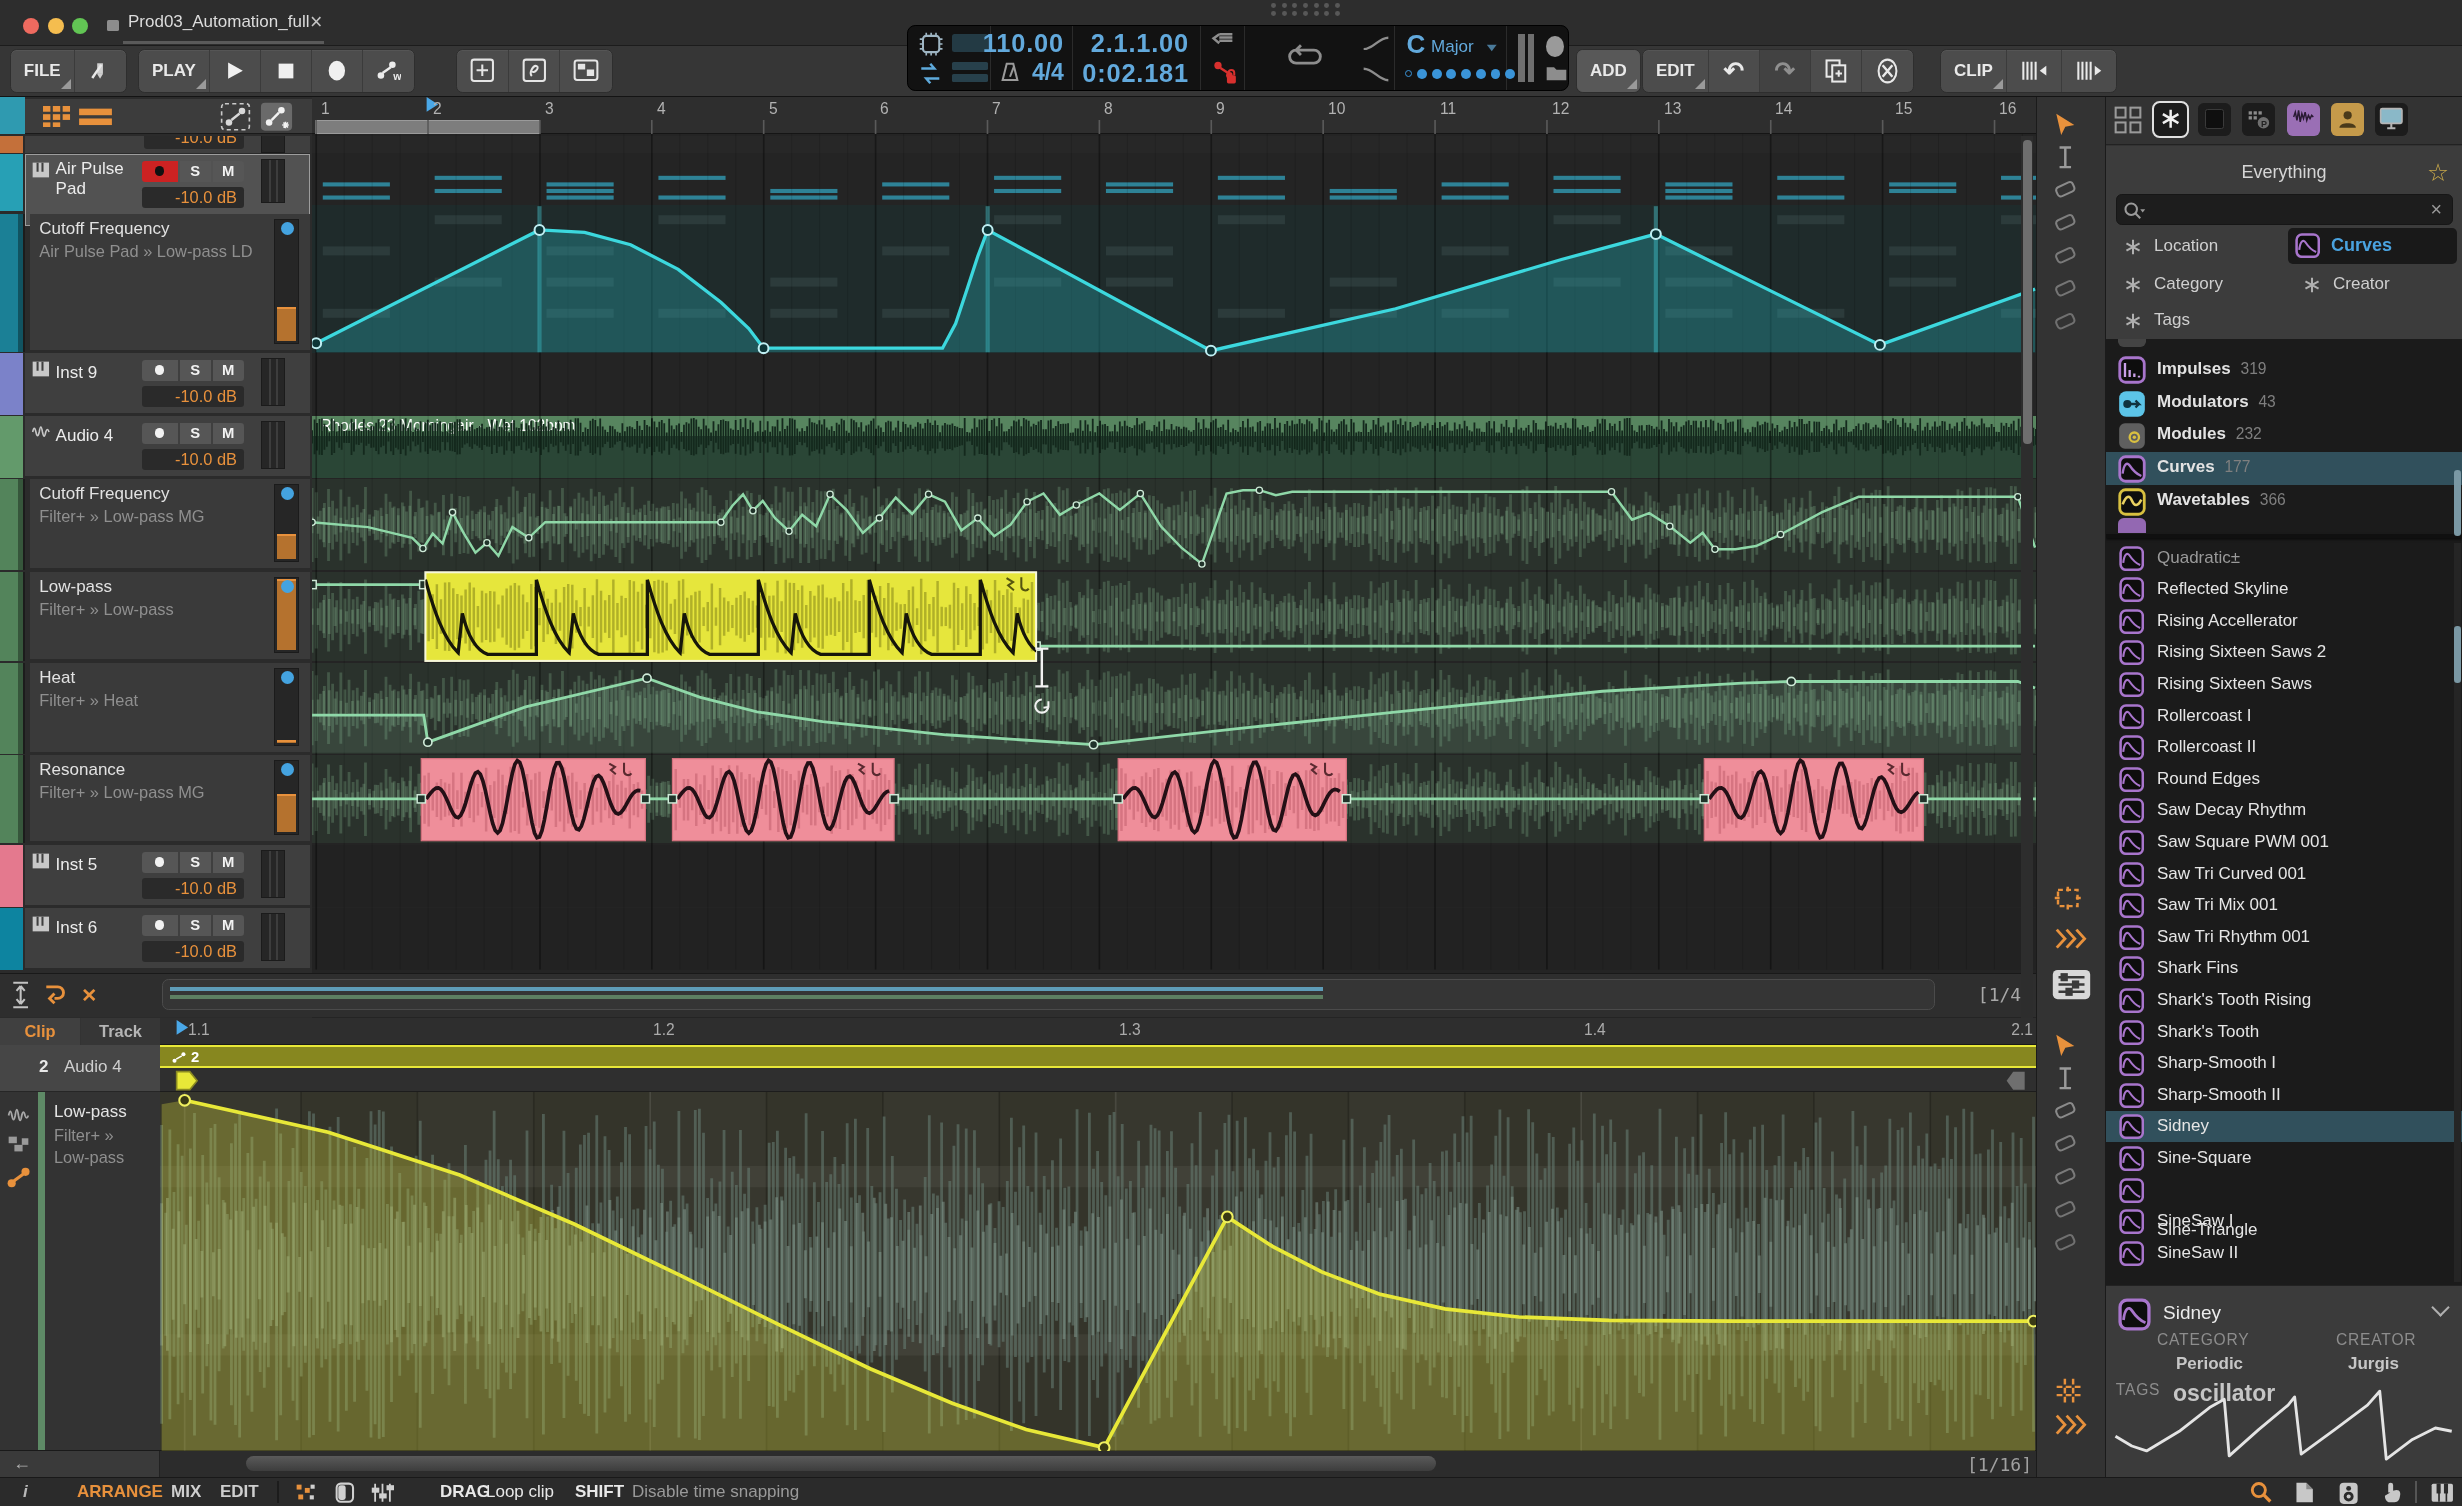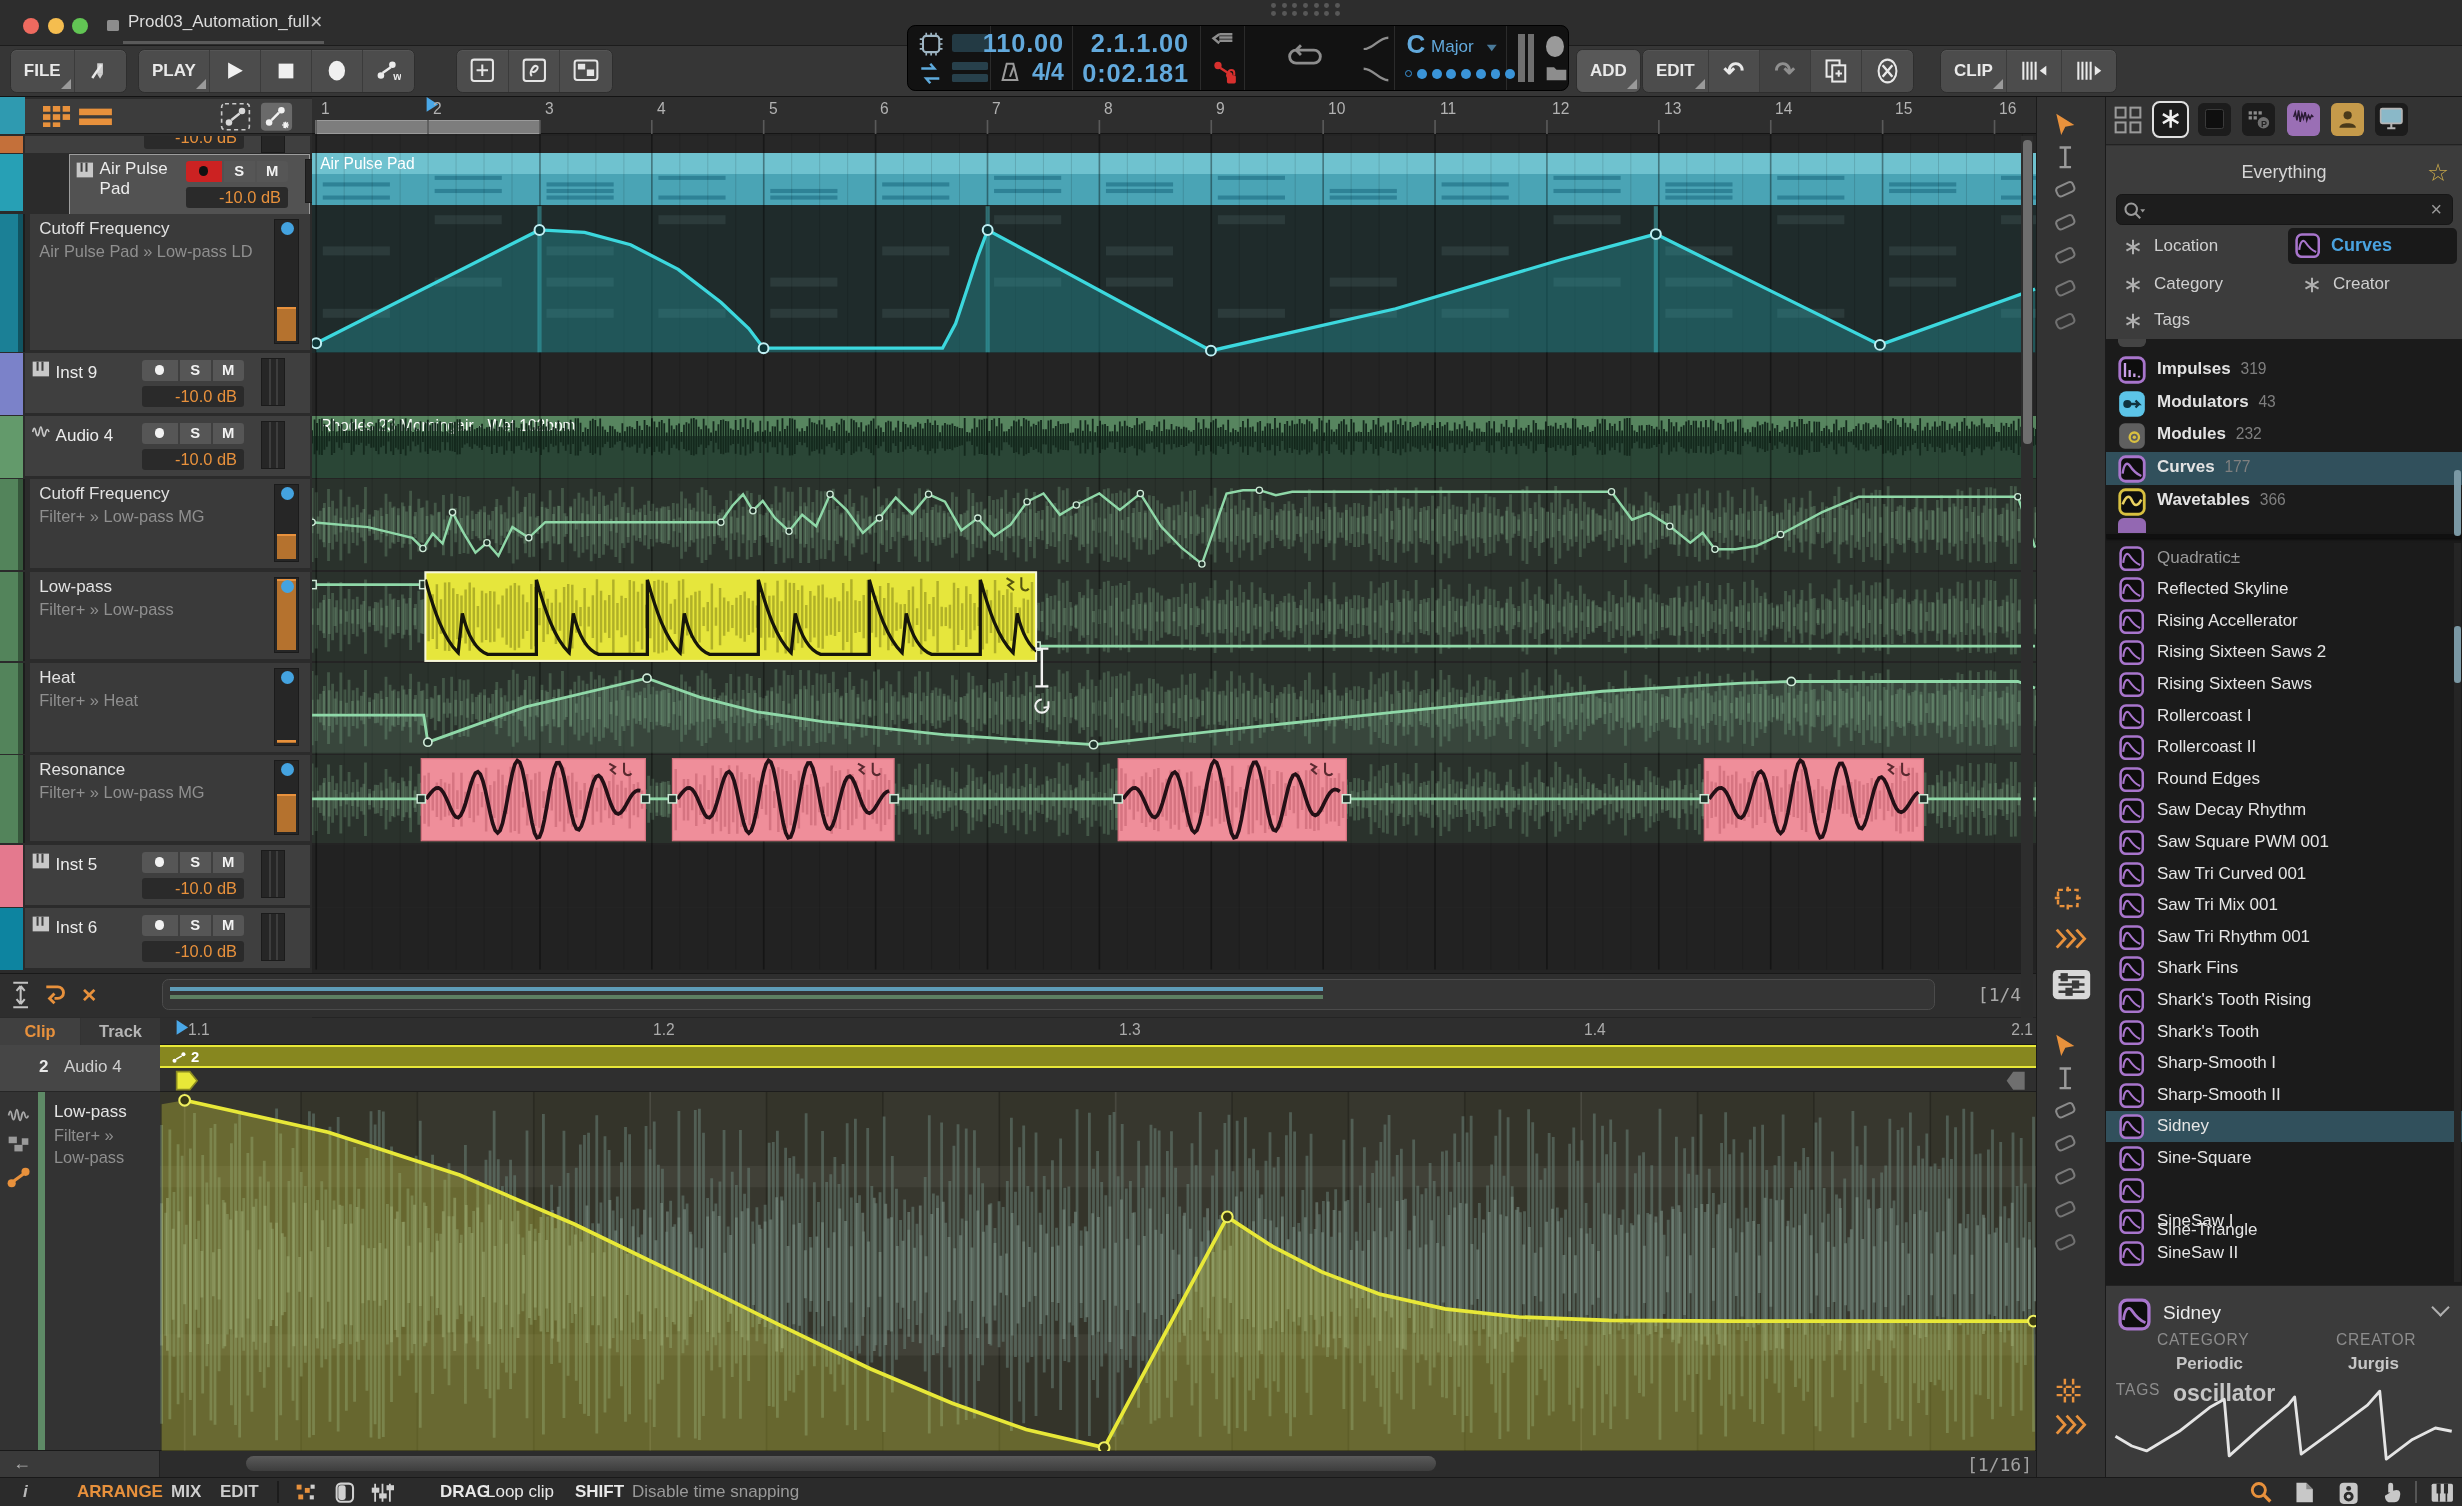--- a/index.html
+++ b/index.html
@@ -307,21 +307,21 @@
 
   <div style="position: absolute; left: 0px; top: 39px; width: 312px; height: 17px;">
         <div style="position: absolute; left: 0px; top: 0px; width: 23px; height: 100%; background: rgb(196, 112, 58);"></div>
         <div style="position: absolute; left: 24.6px; top: 0px; right: 1.6px; height: 100%; background: rgb(63, 63, 63); overflow: hidden;">
           <div style="position: absolute; left: 119px; top: -11.5px; width: 100px; height: 24.6px; background: rgb(42, 42, 42); border-radius: 3.3px; color: rgb(232, 145, 60); font-size: 16.4px; text-align: right; line-height: 24.6px; padding-right: 6.6px;">-10.0 dB</div>
           <div style="position: absolute; left: 236px; top: -16.4px; width: 24.6px; height: 33px; background: rgb(38, 38, 38); border: 0.8px solid rgb(27, 27, 27);"></div>
         </div>
       </div>
       <div style="position: absolute; left: 0px; top: 57px; width: 312px; height: 57px;">
         <div style="position: absolute; left: 0px; top: 0px; width: 23px; height: 100%; background: rgb(39, 160, 181);"></div>
-        <div style="position: absolute; left: 24.6px; top: 0px; right: 1.6px; height: 72px; background: rgb(82, 82, 82); outline: rgb(157, 157, 157) solid 1.6px; outline-offset: -1.6px; margin-left: 44px;">
+        <div style="position: absolute; left: 24.6px; top: 0px; right: 1.6px; height: 72px; background: rgb(82, 82, 82); outline: rgb(157, 157, 157) solid 1.6px; outline-offset: -1.6px;">
           <div style="position: absolute; left: 6.6px; top: 7.4px; width: 19.7px; height: 18px;">
             <svg viewBox="0 0 24 22" width="19.7" height="18">
               <rect x="2" y="2" width="20" height="18" fill="#c8c8c8"></rect>
               <path d="M8 2 v11 M14 2 v11" stroke="#3f3f3f" stroke-width="2.5"></path>
             </svg>
           </div>
           <div style="position: absolute; left: 31px; top: 4.9px; font-size: 17px; color: rgb(236, 236, 236); line-height: 19.7px;">Air Pulse<br>Pad</div>
           <div style="position: absolute; left: 117px; top: 6.6px; width: 36px; height: 21.3px; border-radius: 3.3px 0px 0px 3.3px; background: rgb(204, 34, 34);">
             <div style="position: absolute; left: 13px; top: 5.7px; width: 9.8px; height: 9.8px; border-radius: 50%; background: rgb(17, 17, 17);"></div>
           </div>
@@ -557,24 +557,20 @@
 
   <div style="position: absolute; left: 0px; top: 39px; width: 1724px; height: 17px; background: rgb(39, 39, 39); z-index: 1;"></div>
       <div style="position: absolute; left: 0px; top: 256px; width: 1724px; height: 62px; background: rgb(36, 36, 36); z-index: 1;"></div>
       <div style="position: absolute; left: 0px; top: 748px; width: 1724px; height: 62px; background: rgb(34, 34, 34); z-index: 1;"></div>
       <div style="position: absolute; left: 0px; top: 811px; width: 1724px; height: 62px; background: rgb(34, 34, 34); z-index: 1;"></div>
       <div style="position: absolute; left: 0px; top: 108px; width: 1724px; height: 148px; background: rgb(31, 43, 43); z-index: 1;"></div>
       <div style="position: absolute; left: 0px; top: 382px; width: 1724px; height: 91px; background: rgb(42, 50, 44); z-index: 1;"></div>
       <div style="position: absolute; left: 0px; top: 475px; width: 1724px; height: 89px; background: rgb(42, 50, 44); z-index: 1;"></div>
       <div style="position: absolute; left: 0px; top: 566px; width: 1724px; height: 91px; background: rgb(42, 50, 44); z-index: 1;"></div>
       <div style="position: absolute; left: 0px; top: 658px; width: 1724px; height: 88px; background: rgb(42, 50, 44); z-index: 1;"></div>
-      <div style="position: absolute; left: 0px; top: 56px; width: 1724px; height: 53px; z-index: 2;">
-        <div style="position: absolute; left: 0px; top: 0px; width: 100%; height: 21.3px; background: rgb(111, 194, 207); color: rgb(255, 255, 255); font-size: 15.6px; padding: 1.6px 0px 0px 8.2px;">Air Pulse Pad</div>
-        <div style="position: absolute; left: 0px; top: 21.3px; width: 100%; height: 31px; background: rgb(74, 164, 181);"></div>
-      </div>
       <div style="position: absolute; left: 0px; top: 319px; width: 1724px; height: 62px; z-index: 2;">
         <div style="position: absolute; left: 0px; top: 0px; width: 100%; height: 19.7px; background: rgb(87, 133, 95); color: rgb(255, 255, 255); font-size: 15.6px; padding: 0.8px 0px 0px 8.2px;">Rhodes 23 Morningair - Wet 102bpm</div>
         <div style="position: absolute; left: 0px; top: 19.7px; width: 100%; height: 42px; background: rgb(42, 70, 54);"></div>
       </div>
       <svg id="arrsvg" width="1724" height="921" viewBox="380 118 2100 1122" style="position:absolute;left:0;top:0;z-index:5">
         <path d="M380 594.4V684.6M385 599.5V679.5M390 622.0V657.0M395 612.6V666.4M400 595.7V683.3M405 609.8V669.2M410 619.2V659.8M415 596.2V682.8M420 616.9V662.1M425 605.0V674.0M430 617.8V661.2M435 614.6V664.4M440 624.3V654.7M445 593.0V686.0M450 626.6V652.4M455 628.9V650.1M460 621.7V657.3M465 628.5V650.5M470 601.2V677.8M475 611.1V667.9M480 616.9V662.1M485 627.4V651.6M490 611.9V667.1M495 623.0V656.0M500 597.7V681.3M505 628.6V650.4M510 607.3V671.7M515 617.8V661.2M520 609.5V669.5M525 626.4V652.6M530 612.4V666.6M535 623.3V655.7M540 602.8V676.2M545 627.8V651.2M550 601.4V677.6M555 618.6V660.4M560 604.2V674.8M565 605.4V673.6M570 604.5V674.5M575 622.1V656.9M580 626.0V653.0M585 620.6V658.4M590 616.6V662.4M595 626.8V652.2M600 622.2V656.8M605 607.7V671.3M610 615.2V663.8M615 623.8V655.2M620 605.1V673.9M625 592.6V686.4M630 597.7V681.3M635 623.7V655.3M640 605.3V673.7M645 600.3V678.7M650 600.9V678.1M655 628.5V650.5M660 610.9V668.1M665 618.0V661.0M670 597.1V681.9M675 617.1V661.9M680 615.9V663.1M685 594.2V684.8M690 628.6V650.4M695 618.1V660.9M700 607.5V671.5M705 600.0V679.0M710 605.8V673.2M715 609.8V669.2M720 595.3V683.7M725 604.7V674.3M730 599.3V679.7M735 603.4V675.6M740 614.6V664.4M745 609.8V669.2M750 600.7V678.3M755 593.4V685.6M760 611.6V667.4M765 624.9V654.1M770 592.8V686.2M775 620.5V658.5M780 619.3V659.7M785 614.7V664.3M790 609.9V669.1M795 613.5V665.5M800 622.9V656.1M805 618.9V660.1M810 617.3V661.7M815 621.1V657.9M820 612.6V666.4M825 613.2V665.8M830 598.5V680.5M835 607.1V671.9M840 613.1V665.9M845 618.3V660.7M850 600.2V678.8M855 593.4V685.6M860 596.9V682.1M865 603.3V675.7M870 616.3V662.7M875 627.2V651.8M880 620.4V658.6M885 608.9V670.1M890 597.8V681.2M895 621.4V657.6M900 601.0V678.0M905 617.3V661.7M910 597.7V681.3M915 600.5V678.5M920 621.2V657.8M925 602.7V676.3M930 627.4V651.6M935 617.9V661.1M940 614.1V664.9M945 592.2V686.8M950 611.9V667.1M955 593.7V685.3M960 599.0V680.0M965 599.0V680.0M970 622.7V656.3M975 593.2V685.8M980 612.1V666.9M985 593.4V685.6M990 611.4V667.6M995 596.9V682.1M1000 598.4V680.6M1005 598.3V680.7M1010 608.8V670.2M1015 595.2V683.8M1020 616.3V662.7M1025 624.5V654.5M1030 602.1V676.9M1035 595.6V683.4M1040 612.6V666.4M1045 622.3V656.7M1050 603.6V675.4M1055 605.8V673.2M1060 628.0V651.0M1065 595.0V684.0M1070 592.5V686.5M1075 615.2V663.8M1080 606.8V672.2M1085 610.4V668.6M1090 619.7V659.3M1095 594.6V684.4M1100 623.7V655.3M1105 626.7V652.3M1110 621.1V657.9M1115 601.1V677.9M1120 594.5V684.5M1125 620.4V658.6M1130 595.1V683.9M1135 621.1V657.9M1140 614.3V664.7M1145 615.5V663.5M1150 625.0V654.0M1155 624.2V654.8M1160 599.6V679.4M1165 604.9V674.1M1170 625.9V653.1M1175 624.6V654.4M1180 596.0V683.0M1185 600.3V678.7M1190 611.8V667.2M1195 611.2V667.8M1200 619.4V659.6M1205 604.1V674.9M1210 609.1V669.9M1215 608.1V670.9M1220 605.7V673.3M1225 596.6V682.4M1230 623.3V655.7M1235 606.5V672.5M1240 600.1V678.9M1245 622.5V656.5M1250 595.2V683.8M1255 612.8V666.2M1260 599.1V679.9M1265 622.2V656.8M1270 621.0V658.0M1275 610.5V668.5M1280 613.6V665.4M1285 612.7V666.3M1290 592.8V686.2M1295 597.2V681.8M1300 594.5V684.5M1305 628.0V651.0M1310 625.9V653.1M1315 608.6V670.4M1320 612.8V666.2M1325 593.0V686.0M1330 604.7V674.3M1335 612.4V666.6M1340 605.0V674.0M1345 596.0V683.0M1350 594.5V684.5M1355 601.1V677.9M1360 600.4V678.6M1365 597.4V681.6M1370 599.8V679.2M1375 594.8V684.2M1380 624.7V654.3M1385 609.8V669.2M1390 609.4V669.6M1395 624.5V654.5M1400 603.2V675.8M1405 604.1V674.9M1410 609.4V669.6M1415 613.1V665.9M1420 619.5V659.5M1425 617.9V661.1M1430 615.3V663.7M1435 614.8V664.2M1440 598.5V680.5M1445 610.9V668.1M1450 597.6V681.4M1455 596.9V682.1M1460 628.9V650.1M1465 617.2V661.8M1470 614.3V664.7M1475 603.7V675.3M1480 594.0V685.0M1485 622.9V656.1M1490 618.4V660.6M1495 605.9V673.1M1500 594.5V684.5M1505 615.6V663.4M1510 599.8V679.2M1515 608.6V670.4M1520 618.0V661.0M1525 596.4V682.6M1530 623.7V655.3M1535 603.0V676.0M1540 609.9V669.1M1545 619.8V659.2M1550 611.7V667.3M1555 627.7V651.3M1560 620.0V659.0M1565 613.7V665.3M1570 610.5V668.5M1575 613.4V665.6M1580 628.7V650.3M1585 618.7V660.3M1590 605.2V673.8M1595 596.0V683.0M1600 616.8V662.2M1605 616.9V662.1M1610 622.9V656.1M1615 612.7V666.3M1620 620.7V658.3M1625 596.5V682.5M1630 624.0V655.0M1635 624.2V654.8M1640 614.4V664.6M1645 617.7V661.3M1650 612.7V666.3M1655 612.9V666.1M1660 615.1V663.9M1665 628.2V650.8M1670 595.3V683.7M1675 610.4V668.6M1680 603.1V675.9M1685 597.3V681.7M1690 595.8V683.2M1695 622.5V656.5M1700 593.6V685.4M1705 621.1V657.9M1710 605.8V673.2M1715 607.5V671.5M1720 616.9V662.1M1725 593.6V685.4M1730 623.6V655.4M1735 617.3V661.7M1740 616.2V662.8M1745 603.5V675.5M1750 619.2V659.8M1755 592.9V686.1M1760 604.8V674.2M1765 599.2V679.8M1770 614.7V664.3M1775 616.9V662.1M1780 617.2V661.8M1785 626.7V652.3M1790 598.4V680.6M1795 613.3V665.7M1800 605.8V673.2M1805 623.2V655.8M1810 601.7V677.3M1815 604.6V674.4M1820 605.7V673.3M1825 619.8V659.2M1830 628.1V650.9M1835 622.0V657.0M1840 602.0V677.0M1845 628.8V650.2M1850 626.2V652.8M1855 596.0V683.0M1860 592.1V686.9M1865 626.1V652.9M1870 611.6V667.4M1875 601.9V677.1M1880 618.9V660.1M1885 623.6V655.4M1890 611.9V667.1M1895 592.0V687.0M1900 598.8V680.2M1905 626.9V652.1M1910 608.1V670.9M1915 613.4V665.6M1920 618.9V660.1M1925 600.7V678.3M1930 611.1V667.9M1935 617.7V661.3M1940 620.7V658.3M1945 625.4V653.6M1950 627.9V651.1M1955 620.3V658.7M1960 607.8V671.2M1965 612.6V666.4M1970 622.6V656.4M1975 615.3V663.7M1980 593.7V685.3M1985 613.2V665.8M1990 614.6V664.4M1995 621.5V657.5M2000 615.6V663.4M2005 598.9V680.1M2010 603.5V675.5M2015 610.5V668.5M2020 611.9V667.1M2025 626.6V652.4M2030 624.8V654.2M2035 616.2V662.8M2040 615.3V663.7M2045 601.7V677.3M2050 626.9V652.1M2055 601.0V678.0M2060 620.6V658.4M2065 600.6V678.4M2070 595.0V684.0M2075 614.2V664.8M2080 597.4V681.6M2085 624.2V654.8M2090 618.9V660.1M2095 600.0V679.0M2100 617.8V661.2M2105 597.5V681.5M2110 605.0V674.0M2115 626.4V652.6M2120 618.8V660.2M2125 596.0V683.0M2130 622.9V656.1M2135 593.5V685.5M2140 603.4V675.6M2145 613.7V665.3M2150 609.3V669.7M2155 624.0V655.0M2160 628.4V650.6M2165 626.6V652.4M2170 624.1V654.9M2175 607.3V671.7M2180 612.8V666.2M2185 605.7V673.3M2190 623.2V655.8M2195 606.2V672.8M2200 619.6V659.4M2205 597.7V681.3M2210 616.2V662.8M2215 628.9V650.1M2220 611.6V667.4M2225 617.0V662.0M2230 620.0V659.0M2235 604.1V674.9M2240 592.9V686.1M2245 618.7V660.3M2250 615.8V663.2M2255 599.5V679.5M2260 611.9V667.1M2265 609.3V669.7M2270 594.6V684.4M2275 612.7V666.3M2280 600.2V678.8M2285 596.6V682.4M2290 596.9V682.1M2295 613.9V665.1M2300 592.3V686.7M2305 605.3V673.7M2310 622.2V656.8M2315 615.3V663.7M2320 606.0V673.0M2325 621.4V657.6M2330 619.8V659.2M2335 605.5V673.5M2340 623.0V656.0M2345 605.7V673.3M2350 621.5V657.5M2355 622.0V657.0M2360 609.0V670.0M2365 603.3V675.7M2370 623.1V655.9M2375 604.5V674.5M2380 613.3V665.7M2385 596.0V683.0M2390 597.8V681.2M2395 616.4V662.6M2400 593.8V685.2M2405 617.4V661.6M2410 595.4V683.6M2415 624.6V654.4M2420 593.3V685.7M2425 593.5V685.5M2430 594.8V684.2M2435 626.9V652.1M2440 618.3V660.7M2445 613.2V665.8M2450 592.0V687.0M2455 592.3V686.7M2460 618.1V660.9M2465 612.3V666.7M2470 626.3V652.7M2475 618.2V660.8M2480 617.5V661.5" stroke="rgba(125,175,135,.30)" stroke-width="3.4"></path>
         <path d="M380 629.4V649.6M387 628.9V650.1M394 618.7V660.3M401 617.6V661.4M408 627.9V651.1M415 630.6V648.4M422 632.9V646.1M429 630.8V648.2M436 630.1V648.9M443 619.9V659.1M450 632.1V646.9M457 621.1V657.9M464 618.3V660.7M471 626.0V653.0M478 618.3V660.7M485 618.9V660.1M492 616.7V662.3M499 616.1V662.9M506 623.6V655.4M513 618.6V660.4M520 628.5V650.5M527 627.8V651.2M534 623.8V655.2M541 632.7V646.3M548 633.1V645.9M555 629.2V649.8M562 630.9V648.1M569 627.7V651.3M576 632.4V646.6M583 623.3V655.7M590 623.8V655.2M597 634.0V645.0M604 617.5V661.5M611 626.4V652.6M618 631.5V647.5M625 630.1V648.9M632 625.5V653.5M639 617.1V661.9M646 629.1V649.9M653 630.4V648.6M660 617.5V661.5M667 619.8V659.2M674 625.9V653.1M681 616.4V662.6M688 625.2V653.8M695 616.6V662.4M702 634.0V645.0M709 625.1V653.9M716 626.3V652.7M723 615.9V663.1M730 626.0V653.0M737 616.3V662.7M744 631.9V647.1M751 630.1V648.9M758 617.4V661.6M765 617.9V661.1M772 626.9V652.1M779 623.8V655.2M786 627.2V651.8M793 622.5V656.5M800 618.3V660.7M807 617.0V662.0M814 616.5V662.5M821 631.9V647.1M828 630.2V648.8M835 619.1V659.9M842 620.9V658.1M849 622.9V656.1M856 623.0V656.0M863 625.8V653.2M870 625.8V653.2M877 624.2V654.8M884 624.0V655.0M891 629.1V649.9M898 630.5V648.5M905 628.0V651.0M912 621.0V658.0M919 617.8V661.2M926 626.3V652.7M933 624.5V654.5M940 618.8V660.2M947 621.7V657.3M954 630.8V648.2M961 633.9V645.1M968 628.1V650.9M975 616.6V662.4M982 616.5V662.5M989 624.1V654.9M996 630.5V648.5M1003 622.1V656.9M1010 621.0V658.0M1017 620.3V658.7M1024 626.6V652.4M1031 621.1V657.9M1038 617.1V661.9M1045 626.5V652.5M1052 631.5V647.5M1059 629.5V649.5M1066 630.1V648.9M1073 617.2V661.8M1080 633.1V645.9M1087 624.9V654.1M1094 631.3V647.7M1101 626.5V652.5M1108 620.3V658.7M1115 621.8V657.2M1122 631.2V647.8M1129 624.8V654.2M1136 617.6V661.4M1143 624.3V654.7M1150 622.1V656.9M1157 629.1V649.9M1164 631.7V647.3M1171 626.6V652.4M1178 621.7V657.3M1185 616.4V662.6M1192 626.5V652.5M1199 620.8V658.2M1206 627.1V651.9M1213 631.4V647.6M1220 619.7V659.3M1227 625.6V653.4M1234 625.8V653.2M1241 626.6V652.4M1248 624.4V654.6M1255 620.2V658.8M1262 624.9V654.1M1269 632.6V646.4M1276 616.3V662.7M1283 630.7V648.3M1290 619.7V659.3M1297 628.6V650.4M1304 621.2V657.8M1311 624.4V654.6M1318 615.9V663.1M1325 616.6V662.4M1332 632.6V646.4M1339 630.3V648.7M1346 631.6V647.4M1353 625.8V653.2M1360 615.7V663.3M1367 633.0V646.0M1374 629.6V649.4M1381 618.7V660.3M1388 623.6V655.4M1395 621.8V657.2M1402 621.4V657.6M1409 633.5V645.5M1416 633.3V645.7M1423 617.1V661.9M1430 633.6V645.4M1437 627.5V651.5M1444 623.5V655.5M1451 628.6V650.4M1458 626.6V652.4M1465 630.9V648.1M1472 619.3V659.7M1479 619.5V659.5M1486 618.8V660.2M1493 624.0V655.0M1500 619.5V659.5M1507 626.2V652.8M1514 621.8V657.2M1521 618.7V660.3M1528 628.5V650.5M1535 626.7V652.3M1542 618.4V660.6M1549 633.2V645.8M1556 623.9V655.1M1563 621.8V657.2M1570 621.9V657.1M1577 620.8V658.2M1584 625.2V653.8M1591 629.3V649.7M1598 633.6V645.4M1605 629.6V649.4M1612 632.2V646.8M1619 617.5V661.5M1626 617.1V661.9M1633 630.6V648.4M1640 621.1V657.9M1647 628.7V650.3M1654 630.7V648.3M1661 629.2V649.8M1668 617.2V661.8M1675 632.2V646.8M1682 625.5V653.5M1689 618.9V660.1M1696 634.2V644.8M1703 618.3V660.7M1710 616.7V662.3M1717 619.4V659.6M1724 632.7V646.3M1731 618.8V660.2M1738 621.4V657.6M1745 632.5V646.5M1752 616.7V662.3M1759 626.0V653.0M1766 620.1V658.9M1773 632.4V646.6M1780 626.0V653.0M1787 620.7V658.3M1794 623.2V655.8M1801 624.6V654.4M1808 617.8V661.2M1815 625.0V654.0M1822 627.7V651.3M1829 629.4V649.6M1836 617.3V661.7M1843 624.1V654.9M1850 632.6V646.4M1857 623.1V655.9M1864 618.8V660.2M1871 632.2V646.8M1878 617.7V661.3M1885 623.0V656.0M1892 624.6V654.4M1899 632.2V646.8M1906 617.7V661.3M1913 622.2V656.8M1920 625.5V653.5M1927 634.1V644.9M1934 626.5V652.5M1941 619.1V659.9M1948 627.6V651.4M1955 631.9V647.1M1962 633.6V645.4M1969 623.8V655.2M1976 627.8V651.2M1983 621.9V657.1M1990 616.7V662.3M1997 621.7V657.3M2004 630.4V648.6M2011 618.0V661.0M2018 621.5V657.5M2025 622.5V656.5M2032 625.8V653.2M2039 616.0V663.0M2046 615.7V663.3M2053 621.6V657.4M2060 631.5V647.5M2067 627.9V651.1M2074 618.0V661.0M2081 621.4V657.6M2088 632.4V646.6M2095 629.8V649.2M2102 624.1V654.9M2109 633.3V645.7M2116 627.2V651.8M2123 625.3V653.7M2130 633.0V646.0M2137 622.2V656.8M2144 622.2V656.8M2151 617.2V661.8M2158 622.2V656.8M2165 624.4V654.6M2172 632.7V646.3M2179 620.7V658.3M2186 627.8V651.2M2193 618.2V660.8M2200 634.1V644.9M2207 617.1V661.9M2214 631.2V647.8M2221 630.9V648.1M2228 618.2V660.8M2235 630.8V648.2M2242 615.9V663.1M2249 620.8V658.2M2256 627.0V652.0M2263 619.2V659.8M2270 625.0V654.0M2277 631.4V647.6M2284 617.0V662.0M2291 630.1V648.9M2298 617.0V662.0M2305 623.7V655.3M2312 616.9V662.1M2319 617.2V661.8M2326 624.0V655.0M2333 617.9V661.1M2340 619.4V659.6M2347 633.7V645.3M2354 621.2V657.8M2361 618.4V660.6M2368 623.1V655.9M2375 617.9V661.1M2382 616.9V662.1M2389 620.3V658.7M2396 631.3V647.7M2403 623.5V655.5M2410 628.2V650.8M2417 615.8V663.2M2424 619.6V659.4M2431 618.9V660.1M2438 626.1V652.9M2445 620.8V658.2M2452 622.8V656.2M2459 632.0V647.0M2466 623.5V655.5M2473 625.9V653.1M2480 624.2V654.8" stroke="rgba(150,205,160,.25)" stroke-width="3.4"></path>
         <path d="M380 707.1V794.9M385 712.0V790.0M390 733.9V768.1M395 724.8V777.2M400 708.4V793.6M405 722.1V779.9M410 731.2V770.8M415 708.8V793.2M420 729.0V773.0M425 717.4V784.6M430 729.9V772.1M435 726.8V775.2M440 736.2V765.8M445 705.8V796.2M450 738.5V763.5M455 740.7V761.3M460 733.7V768.3M465 740.3V761.7M470 713.7V788.3M475 723.3V778.7M480 729.0V773.0M485 739.2V762.8M490 724.2V777.8M495 735.0V767.0M500 710.3V791.7M505 740.4V761.6M510 719.6V782.4M515 729.9V772.1M520 721.8V780.2M525 738.3V763.7M530 724.6V777.4M535 735.2V766.8M540 715.2V786.8M545 739.6V762.4M550 713.9V788.1M555 730.7V771.3M560 716.7V785.3M565 717.8V784.2M570 716.9V785.1M575 734.1V767.9M580 737.9V764.1M585 732.6V769.4M590 728.8V773.2M595 738.7V763.3M600 734.2V767.8M605 720.1V781.9M610 727.3V774.7M615 735.8V766.2M620 717.5V784.5M625 705.3V796.7M630 710.3V791.7M635 735.6V766.4M640 717.7V784.3M645 712.8V789.2M650 713.4V788.6M655 740.3V761.7M660 723.2V778.8M665 730.1V771.9M670 709.7V792.3M675 729.2V772.8M680 728.0V774.0M685 706.9V795.1M690 740.4V761.6M695 730.2V771.8M700 719.9V782.1M705 712.6V789.4M710 718.3V783.7M715 722.1V779.9M720 708.0V794.0M725 717.2V784.8M730 711.9V790.1M735 715.9V786.1M740 726.7V775.3M745 722.1V779.9M750 713.2V788.8M755 706.1V795.9M760 723.9V778.1M765 736.8V765.2M770 705.6V796.4M775 732.6V769.4M780 731.4V770.6M785 726.9V775.1M790 722.2V779.8M795 725.7V776.3M800 734.9V767.1M805 730.9V771.1M810 729.4V772.6M815 733.1V768.9M820 724.8V777.2M825 725.4V776.6M830 711.1V790.9M835 719.5V782.5M840 725.3V776.7M845 730.4V771.6M850 712.7V789.3M855 706.2V795.8M860 709.5V792.5M865 715.7V786.3M870 728.4V773.6M875 739.0V763.0M880 732.4V769.6M885 721.2V780.8M890 710.5V791.5M895 733.4V768.6M900 713.5V788.5M905 729.4V772.6M910 710.3V791.7M915 713.1V788.9M920 733.2V768.8M925 715.2V786.8M930 739.2V762.8M935 730.0V772.0M940 726.3V775.7M945 705.0V797.0M950 724.1V777.9M955 706.5V795.5M960 711.6V790.4M965 711.6V790.4M970 734.7V767.3M975 706.0V796.0M980 724.3V777.7M985 706.1V795.9M990 723.6V778.4M995 709.5V792.5M1000 711.0V791.0M1005 710.9V791.1M1010 721.1V780.9M1015 707.9V794.1M1020 728.5V773.5M1025 736.4V765.6M1030 714.6V787.4M1035 708.3V793.7M1040 724.9V777.1M1045 734.2V767.8M1050 716.1V785.9M1055 718.3V783.7M1060 739.9V762.1M1065 707.7V794.3M1070 705.3V796.7M1075 727.3V774.7M1080 719.2V782.8M1085 722.7V779.3M1090 731.7V770.3M1095 707.3V794.7M1100 735.6V766.4M1105 738.6V763.4M1110 733.1V768.9M1115 713.7V788.3M1120 707.2V794.8M1125 732.4V769.6M1130 707.8V794.2M1135 733.1V768.9M1140 726.5V775.5M1145 727.7V774.3M1150 736.9V765.1M1155 736.1V765.9M1160 712.2V789.8M1165 717.3V784.7M1170 737.8V764.2M1175 736.5V765.5M1180 708.7V793.3M1185 712.9V789.1M1190 724.0V778.0M1195 723.5V778.5M1200 731.4V770.6M1205 716.6V785.4M1210 721.4V780.6M1215 720.5V781.5M1220 718.2V783.8M1225 709.3V792.7M1230 735.2V766.8M1235 718.9V783.1M1240 712.7V789.3M1245 734.4V767.6M1250 707.9V794.1M1255 725.0V777.0M1260 711.7V790.3M1265 734.2V767.8M1270 733.0V769.0M1275 722.8V779.2M1280 725.8V776.2M1285 724.9V777.1M1290 705.6V796.4M1295 709.9V792.1M1300 707.2V794.8M1305 739.8V762.2M1310 737.8V764.2M1315 720.9V781.1M1320 725.1V776.9M1325 705.8V796.2M1330 717.1V784.9M1335 724.7V777.3M1340 717.4V784.6M1345 708.6V793.4M1350 707.2V794.8M1355 713.6V788.4M1360 713.0V789.0M1365 710.1V791.9M1370 712.4V789.6M1375 707.5V794.5M1380 736.6V765.4M1385 722.1V779.9M1390 721.7V780.3M1395 736.4V765.6M1400 715.6V786.4M1405 716.6V785.4M1410 721.7V780.3M1415 725.3V776.7M1420 731.5V770.5M1425 730.0V772.0M1430 727.4V774.6M1435 727.0V775.0M1440 711.1V790.9M1445 723.2V778.8M1450 710.2V791.8M1455 709.5V792.5M1460 740.7V761.3M1465 729.4V772.6M1470 726.5V775.5M1475 716.2V785.8M1480 706.7V795.3M1485 734.9V767.1M1490 730.4V771.6M1495 718.3V783.7M1500 707.2V794.8M1505 727.7V774.3M1510 712.3V789.7M1515 720.9V781.1M1520 730.1V771.9M1525 709.1V792.9M1530 735.6V766.4M1535 715.5V786.5M1540 722.2V779.8M1545 731.8V770.2M1550 723.9V778.1M1555 739.5V762.5M1560 732.0V770.0M1565 725.9V776.1M1570 722.8V779.2M1575 725.6V776.4M1580 740.5V761.5M1585 730.8V771.2M1590 717.7V784.3M1595 708.7V793.3M1600 728.9V773.1M1605 729.0V773.0M1610 734.8V767.2M1615 725.0V777.0M1620 732.7V769.3M1625 709.1V792.9M1630 735.9V766.1M1635 736.1V765.9M1640 726.6V775.4M1645 729.8V772.2M1650 724.9V777.1M1655 725.1V776.9M1660 727.2V774.8M1665 740.0V762.0M1670 708.0V794.0M1675 722.7V779.3M1680 715.5V786.5M1685 710.0V792.0M1690 708.5V793.5M1695 734.5V767.5M1700 706.3V795.7M1705 733.1V768.9M1710 718.2V783.8M1715 719.9V782.1M1720 729.0V773.0M1725 706.4V795.6M1730 735.6V766.4M1735 729.4V772.6M1740 728.3V773.7M1745 715.9V786.1M1750 731.2V770.8M1755 705.6V796.4M1760 717.3V784.7M1765 711.8V790.2M1770 726.9V775.1M1775 729.1V772.9M1780 729.3V772.7M1785 738.5V763.5M1790 711.1V790.9M1795 725.5V776.5M1800 718.2V783.8M1805 735.1V766.9M1810 714.2V787.8M1815 717.0V785.0M1820 718.1V783.9M1825 731.9V770.1M1830 739.9V762.1M1835 734.0V768.0M1840 714.5V787.5M1845 740.6V761.4M1850 738.1V763.9M1855 708.6V793.4M1860 704.9V797.1M1865 738.0V764.0M1870 723.8V778.2M1875 714.4V787.6M1880 731.0V771.0M1885 735.5V766.5M1890 724.1V777.9M1895 704.8V797.2M1900 711.4V790.6M1905 738.8V763.2M1910 720.5V781.5M1915 725.6V776.4M1920 730.9V771.1M1925 713.2V788.8M1930 723.3V778.7M1935 729.8V772.2M1940 732.7V769.3M1945 737.2V764.8M1950 739.8V762.2M1955 732.3V769.7M1960 720.2V781.8M1965 724.8V777.2M1970 734.5V767.5M1975 727.5V774.5M1980 706.4V795.6M1985 725.4V776.6M1990 726.8V775.2M1995 733.5V768.5M2000 727.8V774.2M2005 711.5V790.5M2010 716.0V786.0M2015 722.8V779.2M2020 724.2V777.8M2025 738.4V763.6M2030 736.7V765.3M2035 728.3V773.7M2040 727.4V774.6M2045 714.2V787.8M2050 738.7V763.3M2055 713.5V788.5M2060 732.6V769.4M2065 713.2V788.8M2070 707.7V794.3M2075 726.3V775.7M2080 710.0V792.0M2085 736.1V765.9M2090 730.9V771.1M2095 712.6V789.4M2100 729.9V772.1M2105 710.1V791.9M2110 717.4V784.6M2115 738.3V763.7M2120 730.9V771.1M2125 708.6V793.4M2130 734.8V767.2M2135 706.3V795.7M2140 715.9V786.1M2145 725.9V776.1M2150 721.6V780.4M2155 735.9V766.1M2160 740.2V761.8M2165 738.5V763.5M2170 736.1V765.9M2175 719.7V782.3M2180 725.1V776.9M2185 718.1V783.9M2190 735.2V766.8M2195 718.6V783.4M2200 731.7V770.3M2205 710.3V791.7M2210 728.4V773.6M2215 740.7V761.3M2220 723.9V778.1M2225 729.1V772.9M2230 732.0V770.0M2235 716.6V785.4M2240 705.7V796.3M2245 730.7V771.3M2250 727.9V774.1M2255 712.1V789.9M2260 724.1V777.9M2265 721.6V780.4M2270 707.3V794.7M2275 724.9V777.1M2280 712.8V789.2M2285 709.3V792.7M2290 709.5V792.5M2295 726.1V775.9M2300 705.0V797.0M2305 717.7V784.3M2310 734.1V767.9M2315 727.5V774.5M2320 718.4V783.6M2325 733.4V768.6M2330 731.8V770.2M2335 717.9V784.1M2340 735.0V767.0M2345 718.1V783.9M2350 733.5V768.5M2355 734.0V768.0M2360 721.3V780.7M2365 715.7V786.3M2370 735.0V767.0M2375 717.0V785.0M2380 725.5V776.5M2385 708.6V793.4M2390 710.5V791.5M2395 728.5V773.5M2400 706.6V795.4M2405 729.5V772.5M2410 708.1V793.9M2415 736.5V765.5M2420 706.1V795.9M2425 706.3V795.7M2430 707.5V794.5M2435 738.8V763.2M2440 730.4V771.6M2445 725.4V776.6M2450 704.8V797.2M2455 705.1V796.9M2460 730.2V771.8M2465 724.5V777.5M2470 738.1V763.9M2475 730.3V771.7M2480 729.6V772.4" stroke="rgba(125,175,135,.30)" stroke-width="3.4"></path>
         <path d="M380 741.1V760.9M387 740.7V761.3M394 730.8V771.2M401 729.7V772.3M408 739.7V762.3M415 742.4V759.6M422 744.6V757.4M429 742.6V759.4M436 741.8V760.2M443 731.9V770.1M450 743.8V758.2M457 733.1V768.9M464 730.3V771.7M471 737.9V764.1M478 730.3V771.7M485 730.9V771.1M492 728.8V773.2M499 728.2V773.8M506 735.5V766.5M513 730.7V771.3M520 740.3V761.7M527 739.6V762.4M534 735.7V766.3M541 744.4V757.6M548 744.7V757.3M555 741.0V761.0M562 742.6V759.4M569 739.5V762.5M576 744.1V757.9M583 735.2V766.8M590 735.8V766.2M597 745.7V756.3M604 729.6V772.4M611 738.3V763.7M618 743.2V758.8M625 741.9V760.1M632 737.4V764.6M639 729.2V772.8M646 740.9V761.1M653 742.2V759.8M660 729.6V772.4M667 731.8V770.2M674 737.8V764.2M681 728.5V773.5M688 737.1V764.9M695 728.7V773.3M702 745.7V756.3M709 737.0V765.0M716 738.2V763.8M723 728.1V773.9M730 737.8V764.2M737 728.4V773.6M744 743.6V758.4M751 741.8V760.2M758 729.5V772.5M765 730.0V772.0M772 738.7V763.3M779 735.7V766.3M786 739.0V763.0M793 734.4V767.6M800 730.4V771.6M807 729.1V772.9M814 728.6V773.4M821 743.6V758.4M828 742.0V760.0M835 731.2V770.8M842 732.9V769.1M849 734.9V767.1M856 735.0V767.0M863 737.7V764.3M870 737.6V764.4M877 736.2V765.8M884 735.9V766.1M891 740.9V761.1M898 742.2V759.8M905 739.8V762.2M912 733.0V769.0M919 729.9V772.1M926 738.1V763.9M933 736.4V765.6M940 730.8V771.2M947 733.7V768.3M954 742.6V759.4M961 745.6V756.4M968 739.9V762.1M975 728.7V773.3M982 728.6V773.4M989 736.0V766.0M996 742.3V759.7M1003 734.0V768.0M1010 733.0V769.0M1017 732.3V769.7M1024 738.4V763.6M1031 733.1V768.9M1038 729.2V772.8M1045 738.4V763.6M1052 743.2V758.8M1059 741.3V760.7M1066 741.9V760.1M1073 729.3V772.7M1080 744.8V757.2M1087 736.8V765.2M1094 743.0V759.0M1101 738.3V763.7M1108 732.3V769.7M1115 733.8V768.2M1122 743.0V759.0M1129 736.7V765.3M1136 729.7V772.3M1143 736.2V765.8M1150 734.0V768.0M1157 740.9V761.1M1164 743.4V758.6M1171 738.5V763.5M1178 733.7V768.3M1185 728.6V773.4M1192 738.3V763.7M1199 732.8V769.2M1206 738.9V763.1M1213 743.1V758.9M1220 731.8V770.2M1227 737.5V764.5M1234 737.7V764.3M1241 738.4V763.6M1248 736.3V765.7M1255 732.3V769.7M1262 736.8V765.2M1269 744.3V757.7M1276 728.4V773.6M1283 742.4V759.6M1290 731.8V770.2M1297 740.4V761.6M1304 733.2V768.8M1311 736.3V765.7M1318 728.0V774.0M1325 728.7V773.3M1332 744.2V757.8M1339 742.1V759.9M1346 743.3V758.7M1353 737.7V764.3M1360 727.9V774.1M1367 744.7V757.3M1374 741.4V760.6M1381 730.8V771.2M1388 735.6V766.4M1395 733.8V768.2M1402 733.4V768.6M1409 745.1V756.9M1416 744.9V757.1M1423 729.2V772.8M1430 745.3V756.7M1437 739.3V762.7M1444 735.4V766.6M1451 740.4V761.6M1458 738.4V763.6M1465 742.6V759.4M1472 731.4V770.6M1479 731.5V770.5M1486 730.8V771.2M1493 735.9V766.1M1500 731.6V770.4M1507 738.1V763.9M1514 733.8V768.2M1521 730.8V771.2M1528 740.3V761.7M1535 738.6V763.4M1542 730.5V771.5M1549 744.9V757.1M1556 735.8V766.2M1563 733.7V768.3M1570 733.9V768.1M1577 732.8V769.2M1584 737.1V764.9M1591 741.1V760.9M1598 745.3V756.7M1605 741.4V760.6M1612 743.9V758.1M1619 729.6V772.4M1626 729.2V772.8M1633 742.4V759.6M1640 733.1V768.9M1647 740.5V761.5M1654 742.4V759.6M1661 740.9V761.1M1668 729.3V772.7M1675 743.9V758.1M1682 737.4V764.6M1689 731.0V771.0M1696 745.8V756.2M1703 730.4V771.6M1710 728.8V773.2M1717 731.5V770.5M1724 744.4V757.6M1731 730.9V771.1M1738 733.4V768.6M1745 744.2V757.8M1752 728.8V773.2M1759 737.9V764.1M1766 732.1V769.9M1773 744.1V757.9M1780 737.8V764.2M1787 732.7V769.3M1794 735.1V766.9M1801 736.5V765.5M1808 729.9V772.1M1815 736.9V765.1M1822 739.5V762.5M1829 741.2V760.8M1836 729.4V772.6M1843 736.0V766.0M1850 744.3V757.7M1857 735.0V767.0M1864 730.8V771.2M1871 743.9V758.1M1878 729.7V772.3M1885 734.9V767.1M1892 736.5V765.5M1899 743.9V758.1M1906 729.8V772.2M1913 734.2V767.8M1920 737.4V764.6M1927 745.8V756.2M1934 738.3V763.7M1941 731.2V770.8M1948 739.4V762.6M1955 743.6V758.4M1962 745.3V756.7M1969 735.7V766.3M1976 739.6V762.4M1983 733.9V768.1M1990 728.8V773.2M1997 733.7V768.3M2004 742.2V759.8M2011 730.1V771.9M2018 733.5V768.5M2025 734.4V767.6M2032 737.7V764.3M2039 728.2V773.8M2046 727.9V774.1M2053 733.6V768.4M2060 743.3V758.7M2067 739.7V762.3M2074 730.1V771.9M2081 733.4V768.6M2088 744.1V757.9M2095 741.5V760.5M2102 736.0V766.0M2109 745.0V757.0M2116 739.0V763.0M2123 737.2V764.8M2130 744.7V757.3M2137 734.2V767.8M2144 734.2V767.8M2151 729.3V772.7M2158 734.2V767.8M2165 736.3V765.7M2172 744.4V757.6M2179 732.7V769.3M2186 739.7V762.3M2193 730.3V771.7M2200 745.8V756.2M2207 729.2V772.8M2214 742.9V759.1M2221 742.6V759.4M2228 730.3V771.7M2235 742.5V759.5M2242 728.0V774.0M2249 732.8V769.2M2256 738.8V763.2M2263 731.3V770.7M2270 736.9V765.1M2277 743.1V758.9M2284 729.1V772.9M2291 741.9V760.1M2298 729.1V772.9M2305 735.7V766.3M2312 729.0V773.0M2319 729.3V772.7M2326 735.9V766.1M2333 730.0V772.0M2340 731.4V770.6M2347 745.4V756.6M2354 733.2V768.8M2361 730.5V771.5M2368 735.0V767.0M2375 730.0V772.0M2382 729.1V772.9M2389 732.3V769.7M2396 743.0V759.0M2403 735.4V766.6M2410 740.0V762.0M2417 727.9V774.1M2424 731.6V770.4M2431 730.9V771.1M2438 738.0V764.0M2445 732.8V769.2M2452 734.7V767.3M2459 743.7V758.3M2466 735.4V766.6M2473 737.8V764.2M2480 736.1V765.9" stroke="rgba(150,205,160,.25)" stroke-width="3.4"></path>
         <path d="M380 817.4V907.6M385 822.5V902.5M390 845.0V880.0M395 835.6V889.4M400 818.7V906.3M405 832.8V892.2M410 842.2V882.8M415 819.2V905.8M420 839.9V885.1M425 828.0V897.0M430 840.8V884.2M435 837.6V887.4M440 847.3V877.7M445 816.0V909.0M450 849.6V875.4M455 851.9V873.1M460 844.7V880.3M465 851.5V873.5M470 824.2V900.8M475 834.1V890.9M480 839.9V885.1M485 850.4V874.6M490 834.9V890.1M495 846.0V879.0M500 820.7V904.3M505 851.6V873.4M510 830.3V894.7M515 840.8V884.2M520 832.5V892.5M525 849.4V875.6M530 835.4V889.6M535 846.3V878.7M540 825.8V899.2M545 850.8V874.2M550 824.4V900.6M555 841.6V883.4M560 827.2V897.8M565 828.4V896.6M570 827.5V897.5M575 845.1V879.9M580 849.0V876.0M585 843.6V881.4M590 839.6V885.4M595 849.8V875.2M600 845.2V879.8M605 830.7V894.3M610 838.2V886.8M615 846.8V878.2M620 828.1V896.9M625 815.6V909.4M630 820.7V904.3M635 846.7V878.3M640 828.3V896.7M645 823.3V901.7M650 823.9V901.1M655 851.5V873.5M660 833.9V891.1M665 841.0V884.0M670 820.1V904.9M675 840.1V884.9M680 838.9V886.1M685 817.2V907.8M690 851.6V873.4M695 841.1V883.9M700 830.5V894.5M705 823.0V902.0M710 828.8V896.2M715 832.8V892.2M720 818.3V906.7M725 827.7V897.3M730 822.3V902.7M735 826.4V898.6M740 837.6V887.4M745 832.8V892.2M750 823.7V901.3M755 816.4V908.6M760 834.6V890.4M765 847.9V877.1M770 815.8V909.2M775 843.5V881.5M780 842.3V882.7M785 837.7V887.3M790 832.9V892.1M795 836.5V888.5M800 845.9V879.1M805 841.9V883.1M810 840.3V884.7M815 844.1V880.9M820 835.6V889.4M825 836.2V888.8M830 821.5V903.5M835 830.1V894.9M840 836.1V888.9M845 841.3V883.7M850 823.2V901.8M855 816.4V908.6M860 819.9V905.1M865 826.3V898.7M870 839.3V885.7M875 850.2V874.8M880 843.4V881.6M885 831.9V893.1M890 820.8V904.2M895 844.4V880.6M900 824.0V901.0M905 840.3V884.7M910 820.7V904.3M915 823.5V901.5M920 844.2V880.8M925 825.7V899.3M930 850.4V874.6M935 840.9V884.1M940 837.1V887.9M945 815.2V909.8M950 834.9V890.1M955 816.7V908.3M960 822.0V903.0M965 822.0V903.0M970 845.7V879.3M975 816.2V908.8M980 835.1V889.9M985 816.4V908.6M990 834.4V890.6M995 819.9V905.1M1000 821.4V903.6M1005 821.3V903.7M1010 831.8V893.2M1015 818.2V906.8M1020 839.3V885.7M1025 847.5V877.5M1030 825.1V899.9M1035 818.6V906.4M1040 835.6V889.4M1045 845.3V879.7M1050 826.6V898.4M1055 828.8V896.2M1060 851.0V874.0M1065 818.0V907.0M1070 815.5V909.5M1075 838.2V886.8M1080 829.8V895.2M1085 833.4V891.6M1090 842.7V882.3M1095 817.6V907.4M1100 846.7V878.3M1105 849.7V875.3M1110 844.1V880.9M1115 824.1V900.9M1120 817.5V907.5M1125 843.4V881.6M1130 818.1V906.9M1135 844.1V880.9M1140 837.3V887.7M1145 838.5V886.5M1150 848.0V877.0M1155 847.2V877.8M1160 822.6V902.4M1165 827.9V897.1M1170 848.9V876.1M1175 847.6V877.4M1180 819.0V906.0M1185 823.3V901.7M1190 834.8V890.2M1195 834.2V890.8M1200 842.4V882.6M1205 827.1V897.9M1210 832.1V892.9M1215 831.1V893.9M1220 828.7V896.3M1225 819.6V905.4M1230 846.3V878.7M1235 829.5V895.5M1240 823.1V901.9M1245 845.5V879.5M1250 818.2V906.8M1255 835.8V889.2M1260 822.1V902.9M1265 845.2V879.8M1270 844.0V881.0M1275 833.5V891.5M1280 836.6V888.4M1285 835.7V889.3M1290 815.8V909.2M1295 820.2V904.8M1300 817.5V907.5M1305 851.0V874.0M1310 848.9V876.1M1315 831.6V893.4M1320 835.8V889.2M1325 816.0V909.0M1330 827.7V897.3M1335 835.4V889.6M1340 828.0V897.0M1345 819.0V906.0M1350 817.5V907.5M1355 824.1V900.9M1360 823.4V901.6M1365 820.4V904.6M1370 822.8V902.2M1375 817.8V907.2M1380 847.7V877.3M1385 832.8V892.2M1390 832.4V892.6M1395 847.5V877.5M1400 826.2V898.8M1405 827.1V897.9M1410 832.4V892.6M1415 836.1V888.9M1420 842.5V882.5M1425 840.9V884.1M1430 838.3V886.7M1435 837.8V887.2M1440 821.5V903.5M1445 833.9V891.1M1450 820.6V904.4M1455 819.9V905.1M1460 851.9V873.1M1465 840.2V884.8M1470 837.3V887.7M1475 826.7V898.3M1480 817.0V908.0M1485 845.9V879.1M1490 841.4V883.6M1495 828.9V896.1M1500 817.5V907.5M1505 838.6V886.4M1510 822.8V902.2M1515 831.6V893.4M1520 841.0V884.0M1525 819.4V905.6M1530 846.7V878.3M1535 826.0V899.0M1540 832.9V892.1M1545 842.8V882.2M1550 834.7V890.3M1555 850.7V874.3M1560 843.0V882.0M1565 836.7V888.3M1570 833.5V891.5M1575 836.4V888.6M1580 851.7V873.3M1585 841.7V883.3M1590 828.2V896.8M1595 819.0V906.0M1600 839.8V885.2M1605 839.9V885.1M1610 845.9V879.1M1615 835.7V889.3M1620 843.7V881.3M1625 819.5V905.5M1630 847.0V878.0M1635 847.2V877.8M1640 837.4V887.6M1645 840.7V884.3M1650 835.7V889.3M1655 835.9V889.1M1660 838.1V886.9M1665 851.2V873.8M1670 818.3V906.7M1675 833.4V891.6M1680 826.1V898.9M1685 820.3V904.7M1690 818.8V906.2M1695 845.5V879.5M1700 816.6V908.4M1705 844.1V880.9M1710 828.8V896.2M1715 830.5V894.5M1720 839.9V885.1M1725 816.6V908.4M1730 846.6V878.4M1735 840.3V884.7M1740 839.2V885.8M1745 826.5V898.5M1750 842.2V882.8M1755 815.9V909.1M1760 827.8V897.2M1765 822.2V902.8M1770 837.7V887.3M1775 839.9V885.1M1780 840.2V884.8M1785 849.7V875.3M1790 821.4V903.6M1795 836.3V888.7M1800 828.8V896.2M1805 846.2V878.8M1810 824.7V900.3M1815 827.6V897.4M1820 828.7V896.3M1825 842.8V882.2M1830 851.1V873.9M1835 845.0V880.0M1840 825.0V900.0M1845 851.8V873.2M1850 849.2V875.8M1855 819.0V906.0M1860 815.1V909.9M1865 849.1V875.9M1870 834.6V890.4M1875 824.9V900.1M1880 841.9V883.1M1885 846.6V878.4M1890 834.9V890.1M1895 815.0V910.0M1900 821.8V903.2M1905 849.9V875.1M1910 831.1V893.9M1915 836.4V888.6M1920 841.9V883.1M1925 823.7V901.3M1930 834.1V890.9M1935 840.7V884.3M1940 843.7V881.3M1945 848.4V876.6M1950 850.9V874.1M1955 843.3V881.7M1960 830.8V894.2M1965 835.6V889.4M1970 845.6V879.4M1975 838.3V886.7M1980 816.7V908.3M1985 836.2V888.8M1990 837.6V887.4M1995 844.5V880.5M2000 838.6V886.4M2005 821.9V903.1M2010 826.5V898.5M2015 833.5V891.5M2020 834.9V890.1M2025 849.6V875.4M2030 847.8V877.2M2035 839.2V885.8M2040 838.3V886.7M2045 824.7V900.3M2050 849.9V875.1M2055 824.0V901.0M2060 843.6V881.4M2065 823.6V901.4M2070 818.0V907.0M2075 837.2V887.8M2080 820.4V904.6M2085 847.2V877.8M2090 841.9V883.1M2095 823.0V902.0M2100 840.8V884.2M2105 820.5V904.5M2110 828.0V897.0M2115 849.4V875.6M2120 841.8V883.2M2125 819.0V906.0M2130 845.9V879.1M2135 816.5V908.5M2140 826.4V898.6M2145 836.7V888.3M2150 832.3V892.7M2155 847.0V878.0M2160 851.4V873.6M2165 849.6V875.4M2170 847.1V877.9M2175 830.3V894.7M2180 835.8V889.2M2185 828.7V896.3M2190 846.2V878.8M2195 829.2V895.8M2200 842.6V882.4M2205 820.7V904.3M2210 839.2V885.8M2215 851.9V873.1M2220 834.6V890.4M2225 840.0V885.0M2230 843.0V882.0M2235 827.1V897.9M2240 815.9V909.1M2245 841.7V883.3M2250 838.8V886.2M2255 822.5V902.5M2260 834.9V890.1M2265 832.3V892.7M2270 817.6V907.4M2275 835.7V889.3M2280 823.2V901.8M2285 819.6V905.4M2290 819.9V905.1M2295 836.9V888.1M2300 815.3V909.7M2305 828.3V896.7M2310 845.2V879.8M2315 838.3V886.7M2320 829.0V896.0M2325 844.4V880.6M2330 842.8V882.2M2335 828.5V896.5M2340 846.0V879.0M2345 828.7V896.3M2350 844.5V880.5M2355 845.0V880.0M2360 832.0V893.0M2365 826.3V898.7M2370 846.1V878.9M2375 827.5V897.5M2380 836.3V888.7M2385 819.0V906.0M2390 820.8V904.2M2395 839.4V885.6M2400 816.8V908.2M2405 840.4V884.6M2410 818.4V906.6M2415 847.6V877.4M2420 816.3V908.7M2425 816.5V908.5M2430 817.8V907.2M2435 849.9V875.1M2440 841.3V883.7M2445 836.2V888.8M2450 815.0V910.0M2455 815.3V909.7M2460 841.1V883.9M2465 835.3V889.7M2470 849.3V875.7M2475 841.2V883.8M2480 840.5V884.5" stroke="rgba(125,175,135,.30)" stroke-width="3.4"></path>

